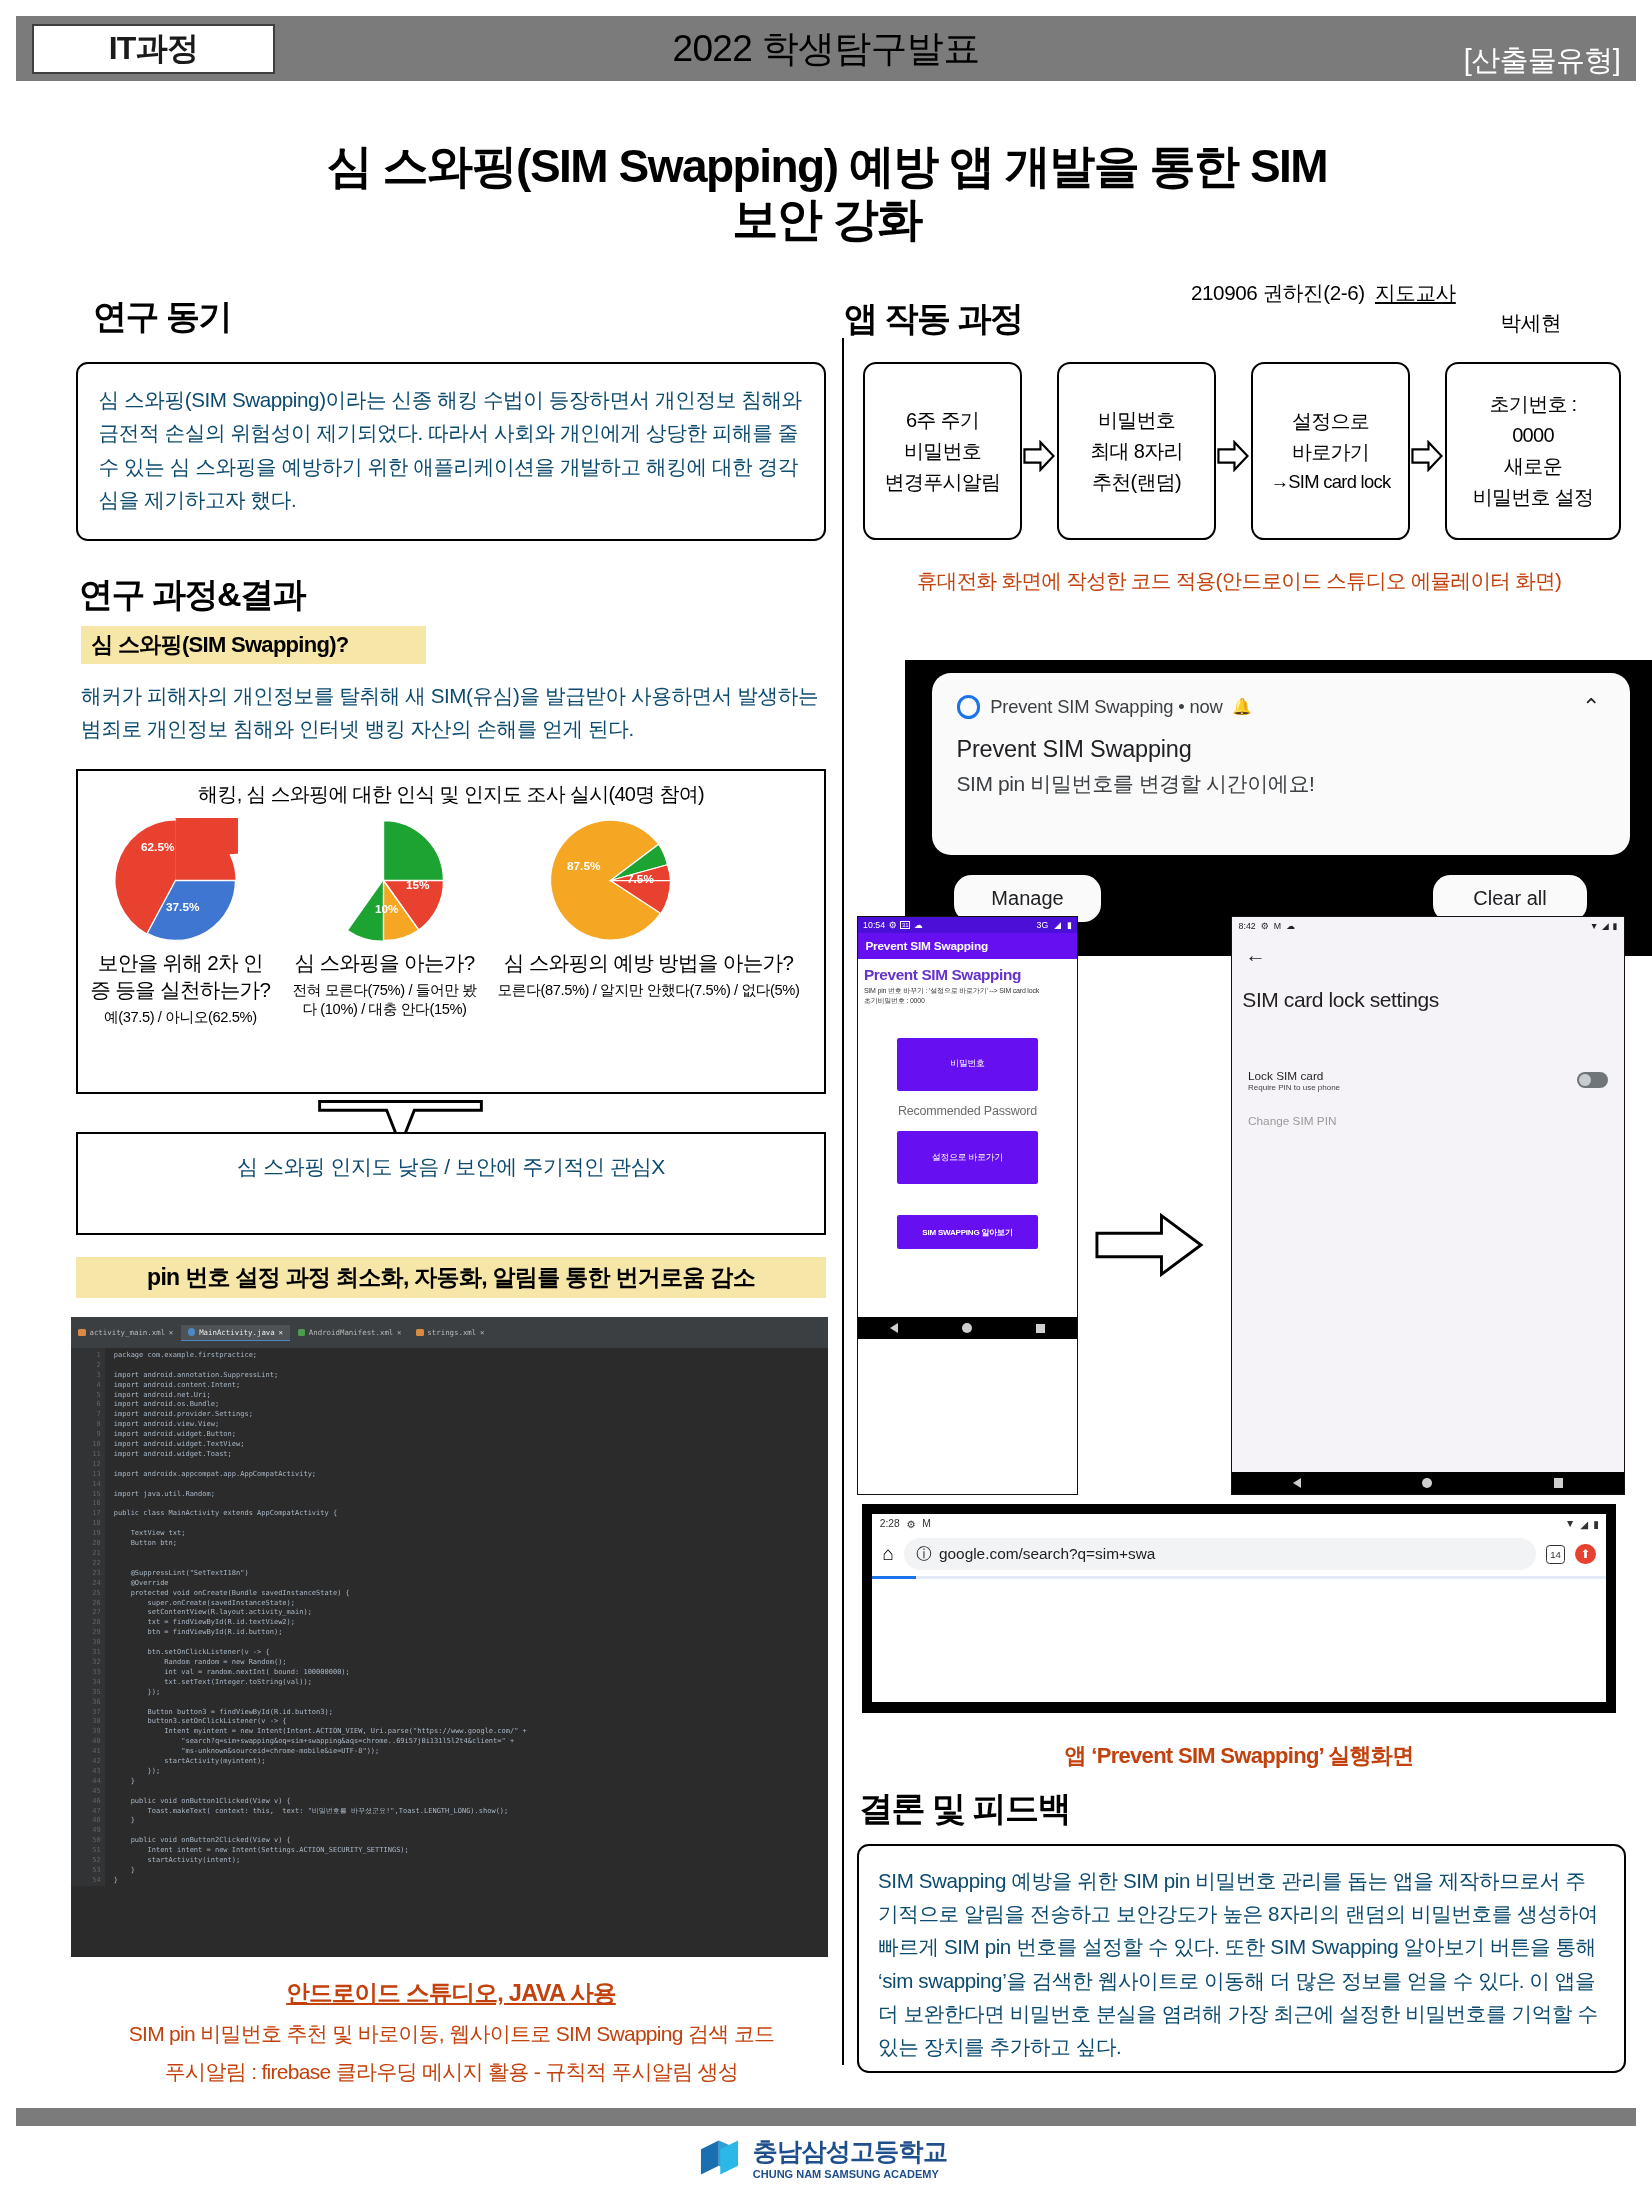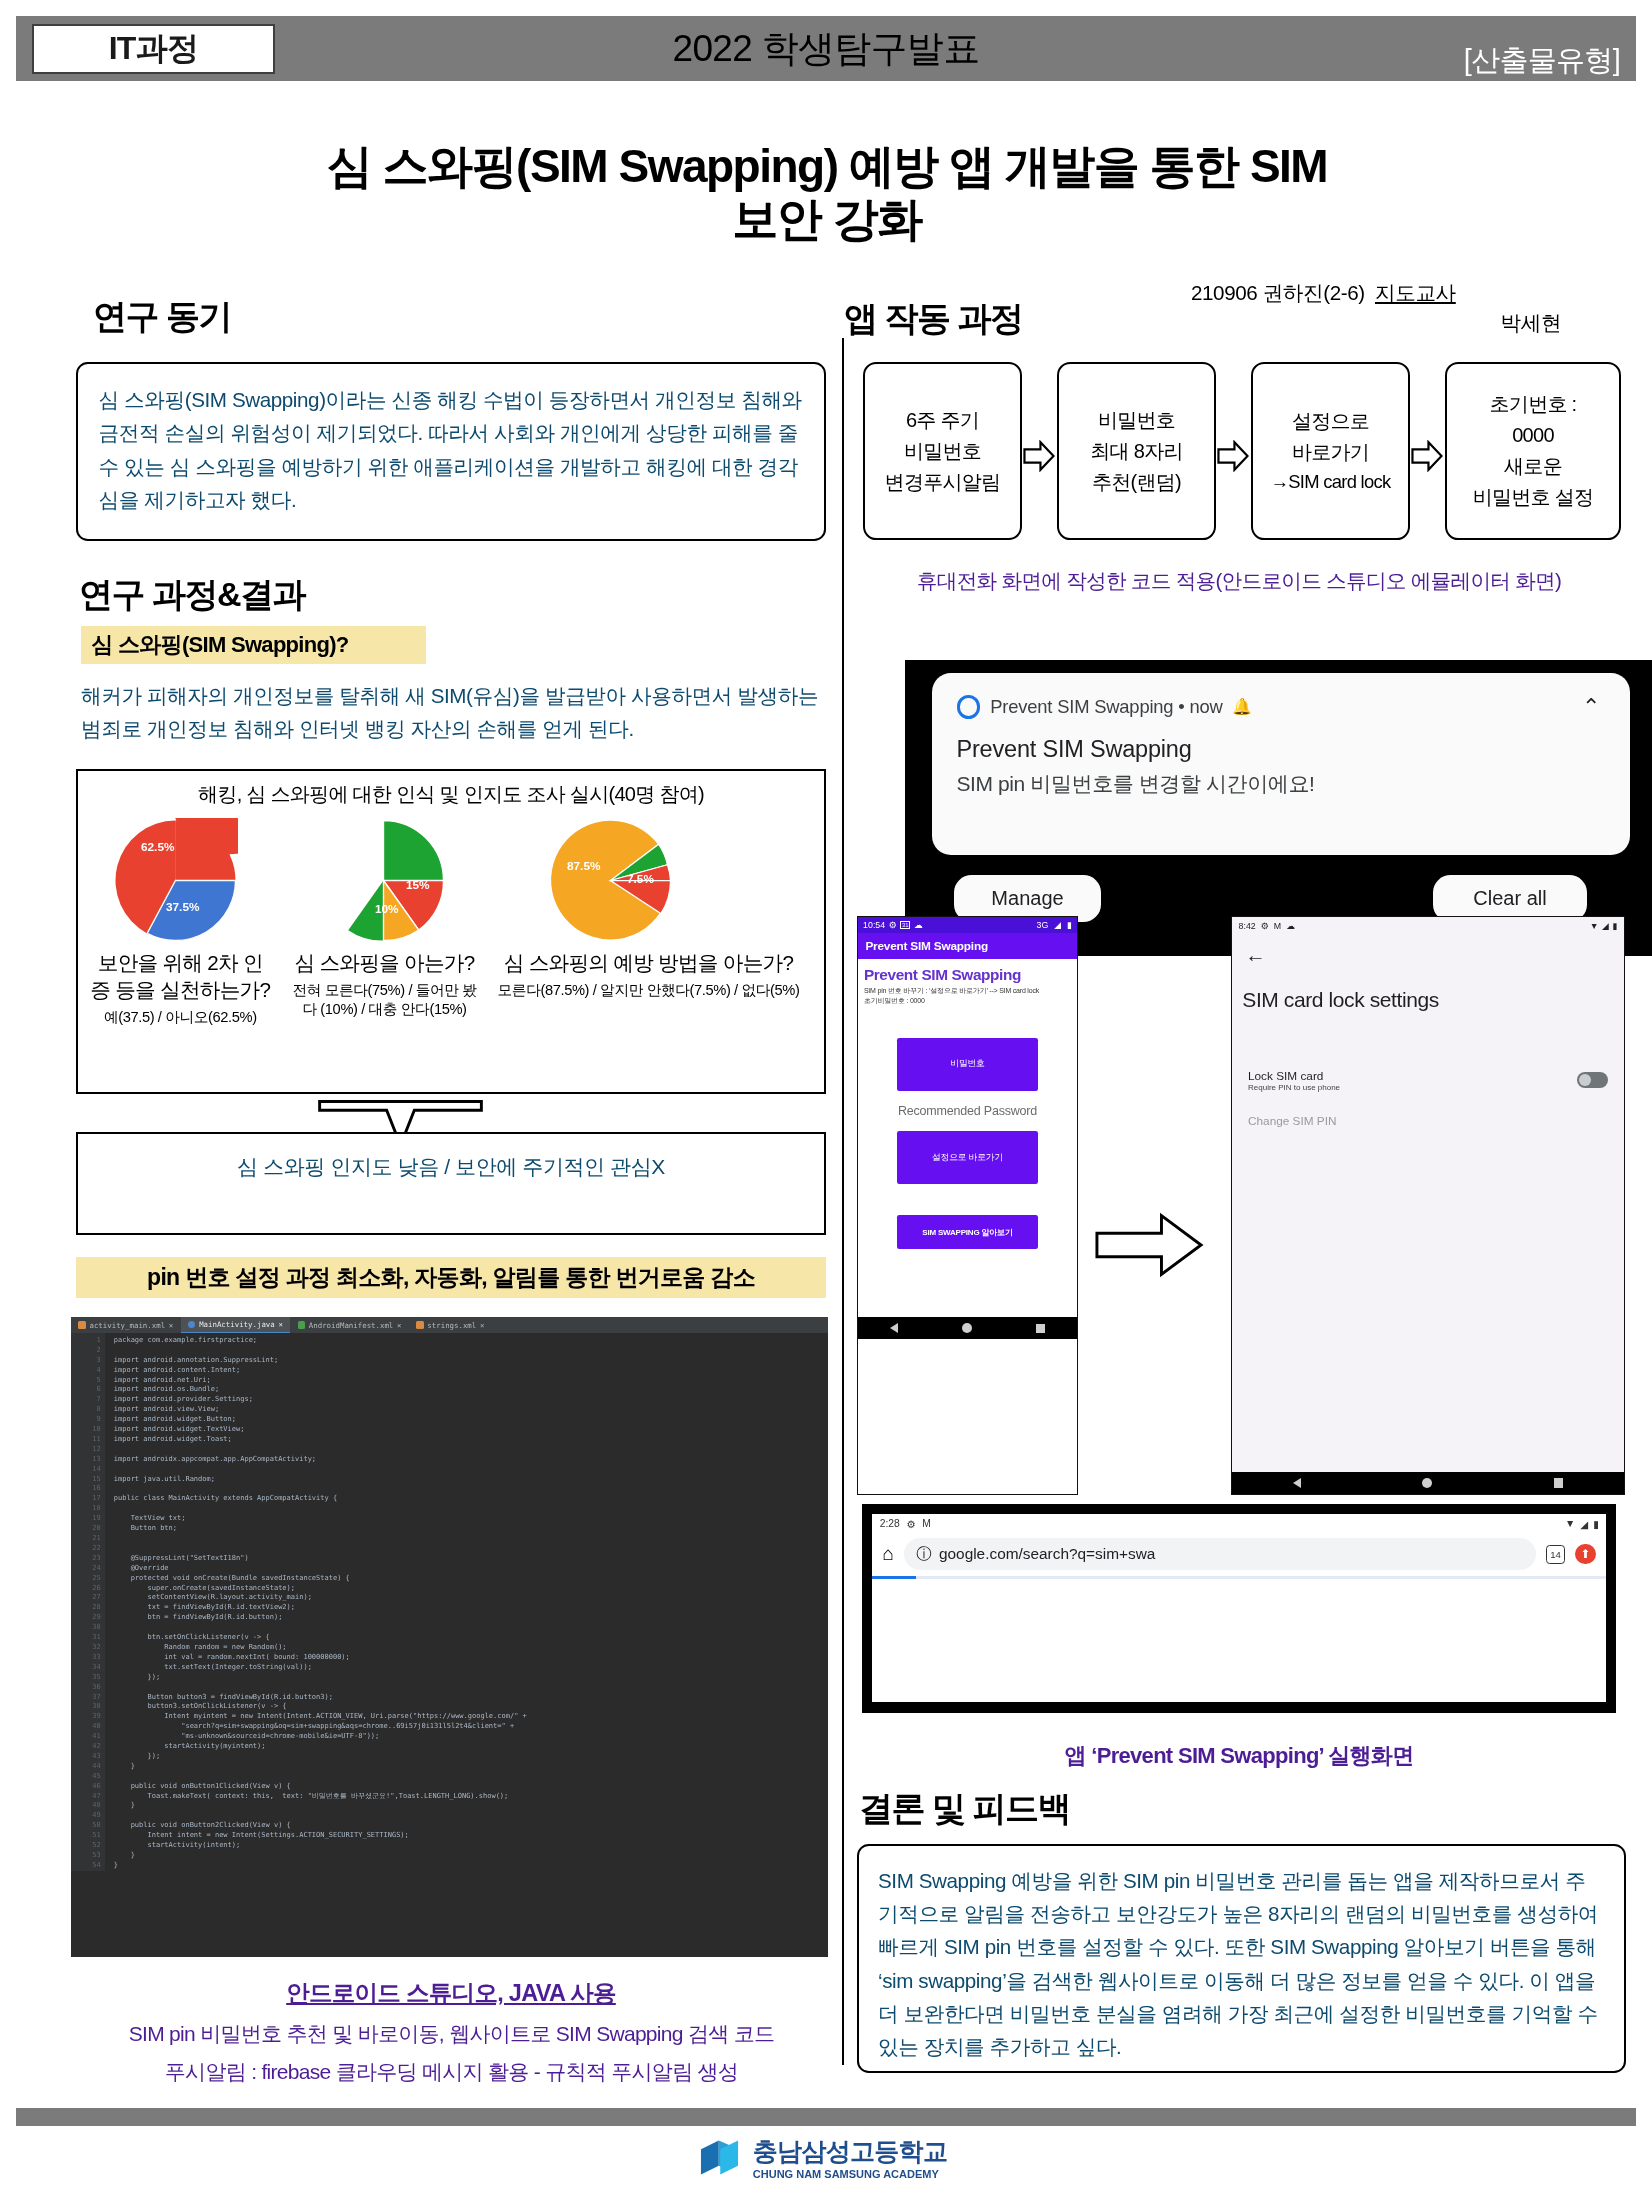--- a/index.html
+++ b/index.html
@@ -86,21 +86,21 @@
   .pie-wrap { position:absolute; }
   .pie-cap { position:absolute; text-align:center; font-size:20.6px; line-height:1.3; letter-spacing:-0.7px; color:#000; }
   .pie-sub { font-size:14.7px; line-height:1.3; letter-spacing:-0.4px; }
   .pie-val { position:absolute; color:#fff; font-size:11.8px; font-weight:bold; }
 
   
   .code-panel {
     position:absolute; background:#2b2b2b; overflow:hidden;
     font-family:"DejaVu Sans Mono","Liberation Mono",monospace;
   }
-  .code-tabs { display:flex; height:16px; background:#3c3f41; align-items:center; font-size:7.4px; color:#b7b7b7;}
+  .code-tabs { display:flex; height:31px; background:#3c3f41; align-items:center; font-size:7.4px; color:#b7b7b7;}
   .code-tab { padding:0 7.4px; display:flex; align-items:center; gap:3.7px; height:16px;}
   .code-tab.active { background:#4e5254; color:#e8e8e8; border-bottom:1.5px solid #4a88c7;}
   .tab-ic { width:7.4px; height:7.4px; border-radius:1.5px; display:inline-block;}
   .code-body { display:flex; font-size:7px; line-height:9.9px; }
   .gutter { width:34px; background:#313335; color:#606366; text-align:right; padding:2.9px 4.4px 0 0; }
   .code-lines { padding:2.9px 0 0 8.8px; color:#a9b7c6; white-space:pre; }
   .notif-shell { position:absolute; background:#000; }
   .notif-card {
     position:absolute; background:#fafafa; border-radius:19px;
   }
@@ -147,21 +147,21 @@
 
   .brow { position:absolute; background:#000; }
   .brow-in { position:absolute; background:#fff; }
   .brow-status{ display:flex;justify-content:space-between;align-items:center;padding:3.7px 7.4px;font-size:10.3px;color:#333;}
   .omnibox { background:#f1f3f4; border-radius:16px; height:32px; display:flex;align-items:center;gap:7.4px;padding:0 11.8px;
     font-size:15.4px; color:#202124; overflow:hidden; white-space:nowrap;}
   .tabcount { width:19px;height:19px;border:1.5px solid #333;border-radius:3.7px;font-size:9.6px;
     display:flex;align-items:center;justify-content:center;color:#333;}
   .redcirc { width:20.6px;height:20.6px;border-radius:50%;background:#e8412f;display:flex;align-items:center;justify-content:center;color:#fff;font-size:11.8px;}
 
-  .caption { position:absolute; text-align:center; font-size:20.6px; letter-spacing:-0.7px; color:#4c1d95;}
+  .caption { position:absolute; text-align:center; font-size:20.6px; letter-spacing:-0.7px; color:#c2410c;}
   .caption-b { font-weight:bold; }
 
   
   .footbar { position:absolute; left:16px; top:2108px; width:1620px; height:17.6px; background:#7b7b7b;}
   .footlogo { position:absolute; left:698px; top:2135px; display:flex; align-items:center; gap:11.8px;}
   .logo-mark { width:43px;height:43px; position:relative;}
   .logo-text-k { font-size:25px; font-weight:bold; color:#1f4e8c; letter-spacing:-0.7px;}
   .logo-text-e { font-size:11px; font-weight:bold; color:#1f4e8c; letter-spacing:0px;}
 
   .divider-v { position:absolute; background:#000; width:2.2px; }

